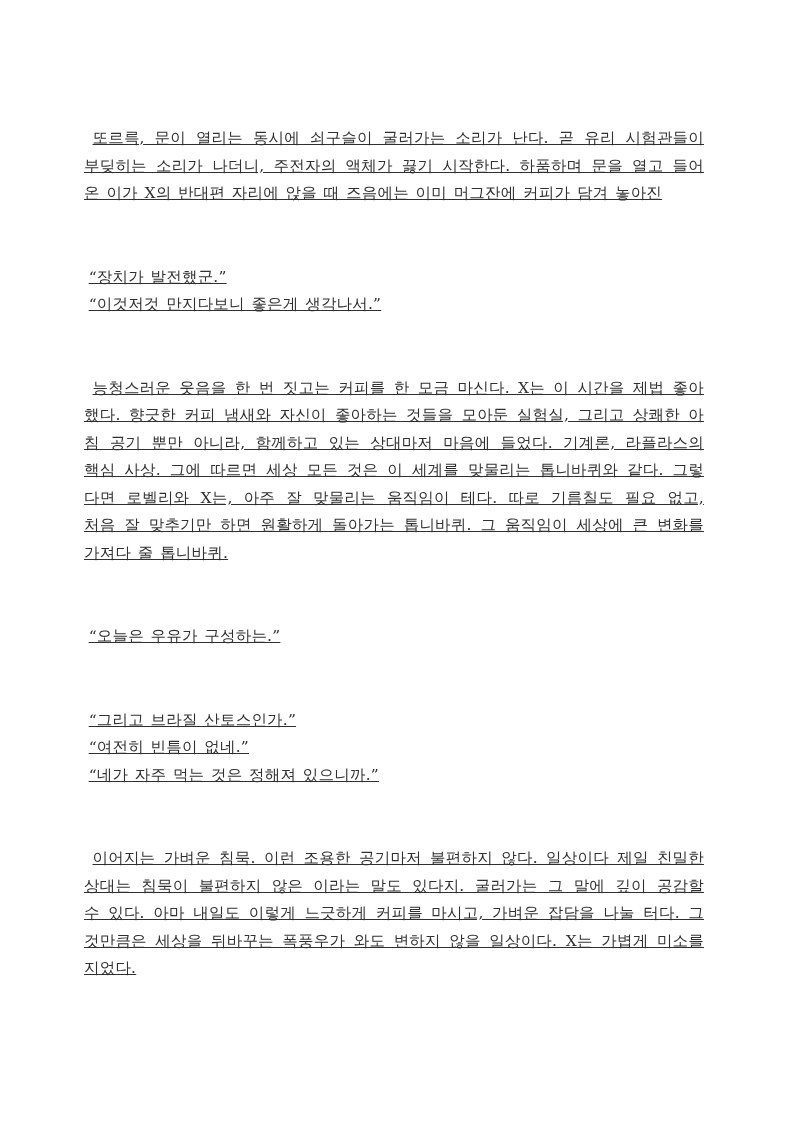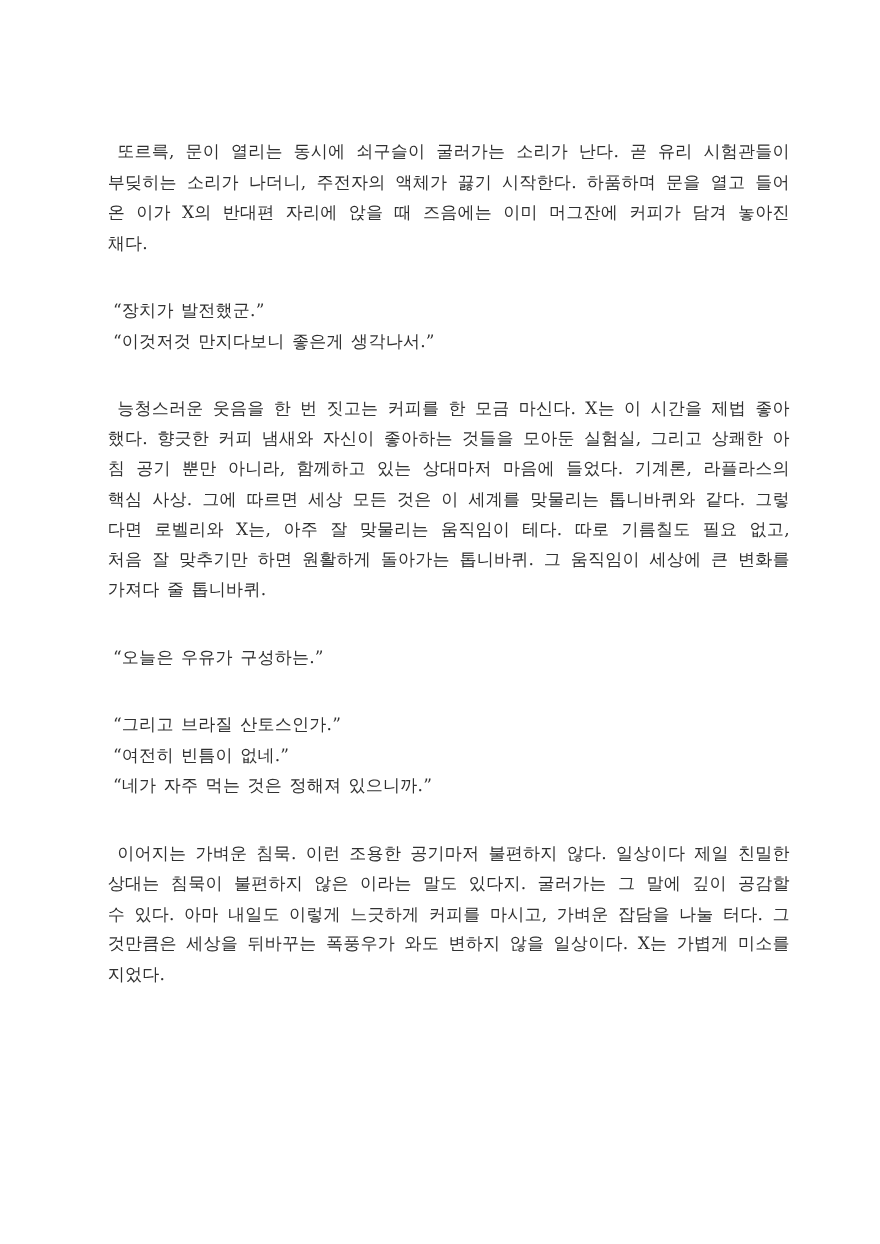--- a/index.html
+++ b/index.html
@@ -10,26 +10,27 @@
   body {
     width: 800px;
     height: 1131px;
     position: relative;
     font-family: "DejaVu Serif", "Liberation Serif", serif;
     color: #303030;
     overflow: hidden;
   }
   .page {
     position: absolute;
-    left: 98px;
+    left: 84px;
     top: 125px;
     width: 620px;
+    text-decoration: underline;
   }
   .block + .block {
-    margin-top: 34px;
+    margin-top: 56px;
   }
   .line {
     font-size: 15.5px;
     line-height: 27.5px;
     letter-spacing: 0.2px;
     word-spacing: 0.1em;
   }
   .narration .line {
     text-align: justify;
     text-align-last: justify;
@@ -46,21 +47,20 @@
   }
 </style>
 </head>
 <body>
 
 <div class="page" style="color: rgb(48, 48, 48);">
     <div class="block narration">
       <div class="line">또르륵, 문이 열리는 동시에 쇠구슬이 굴러가는 소리가 난다. 곧 유리 시험관들이</div>
       <div class="line">부딪히는 소리가 나더니, 주전자의 액체가 끓기 시작한다. 하품하며 문을 열고 들어</div>
       <div class="line">온 이가 X의 반대편 자리에 앉을 때 즈음에는 이미 머그잔에 커피가 담겨 놓아진</div>
-      <div class="line">채다.</div>
     </div>
     <div class="block dialogue">
       <div class="line">“장치가 발전했군.”</div>
       <div class="line">“이것저것 만지다보니 좋은게 생각나서.”</div>
     </div>
     <div class="block narration">
       <div class="line">능청스러운 웃음을 한 번 짓고는 커피를 한 모금 마신다. X는 이 시간을 제법 좋아</div>
       <div class="line">했다. 향긋한 커피 냄새와 자신이 좋아하는 것들을 모아둔 실험실, 그리고 상쾌한 아</div>
       <div class="line">침 공기 뿐만 아니라, 함께하고 있는 상대마저 마음에 들었다. 기계론, 라플라스의</div>
       <div class="line">핵심 사상. 그에 따르면 세상 모든 것은 이 세계를 맞물리는 톱니바퀴와 같다. 그렇</div>

